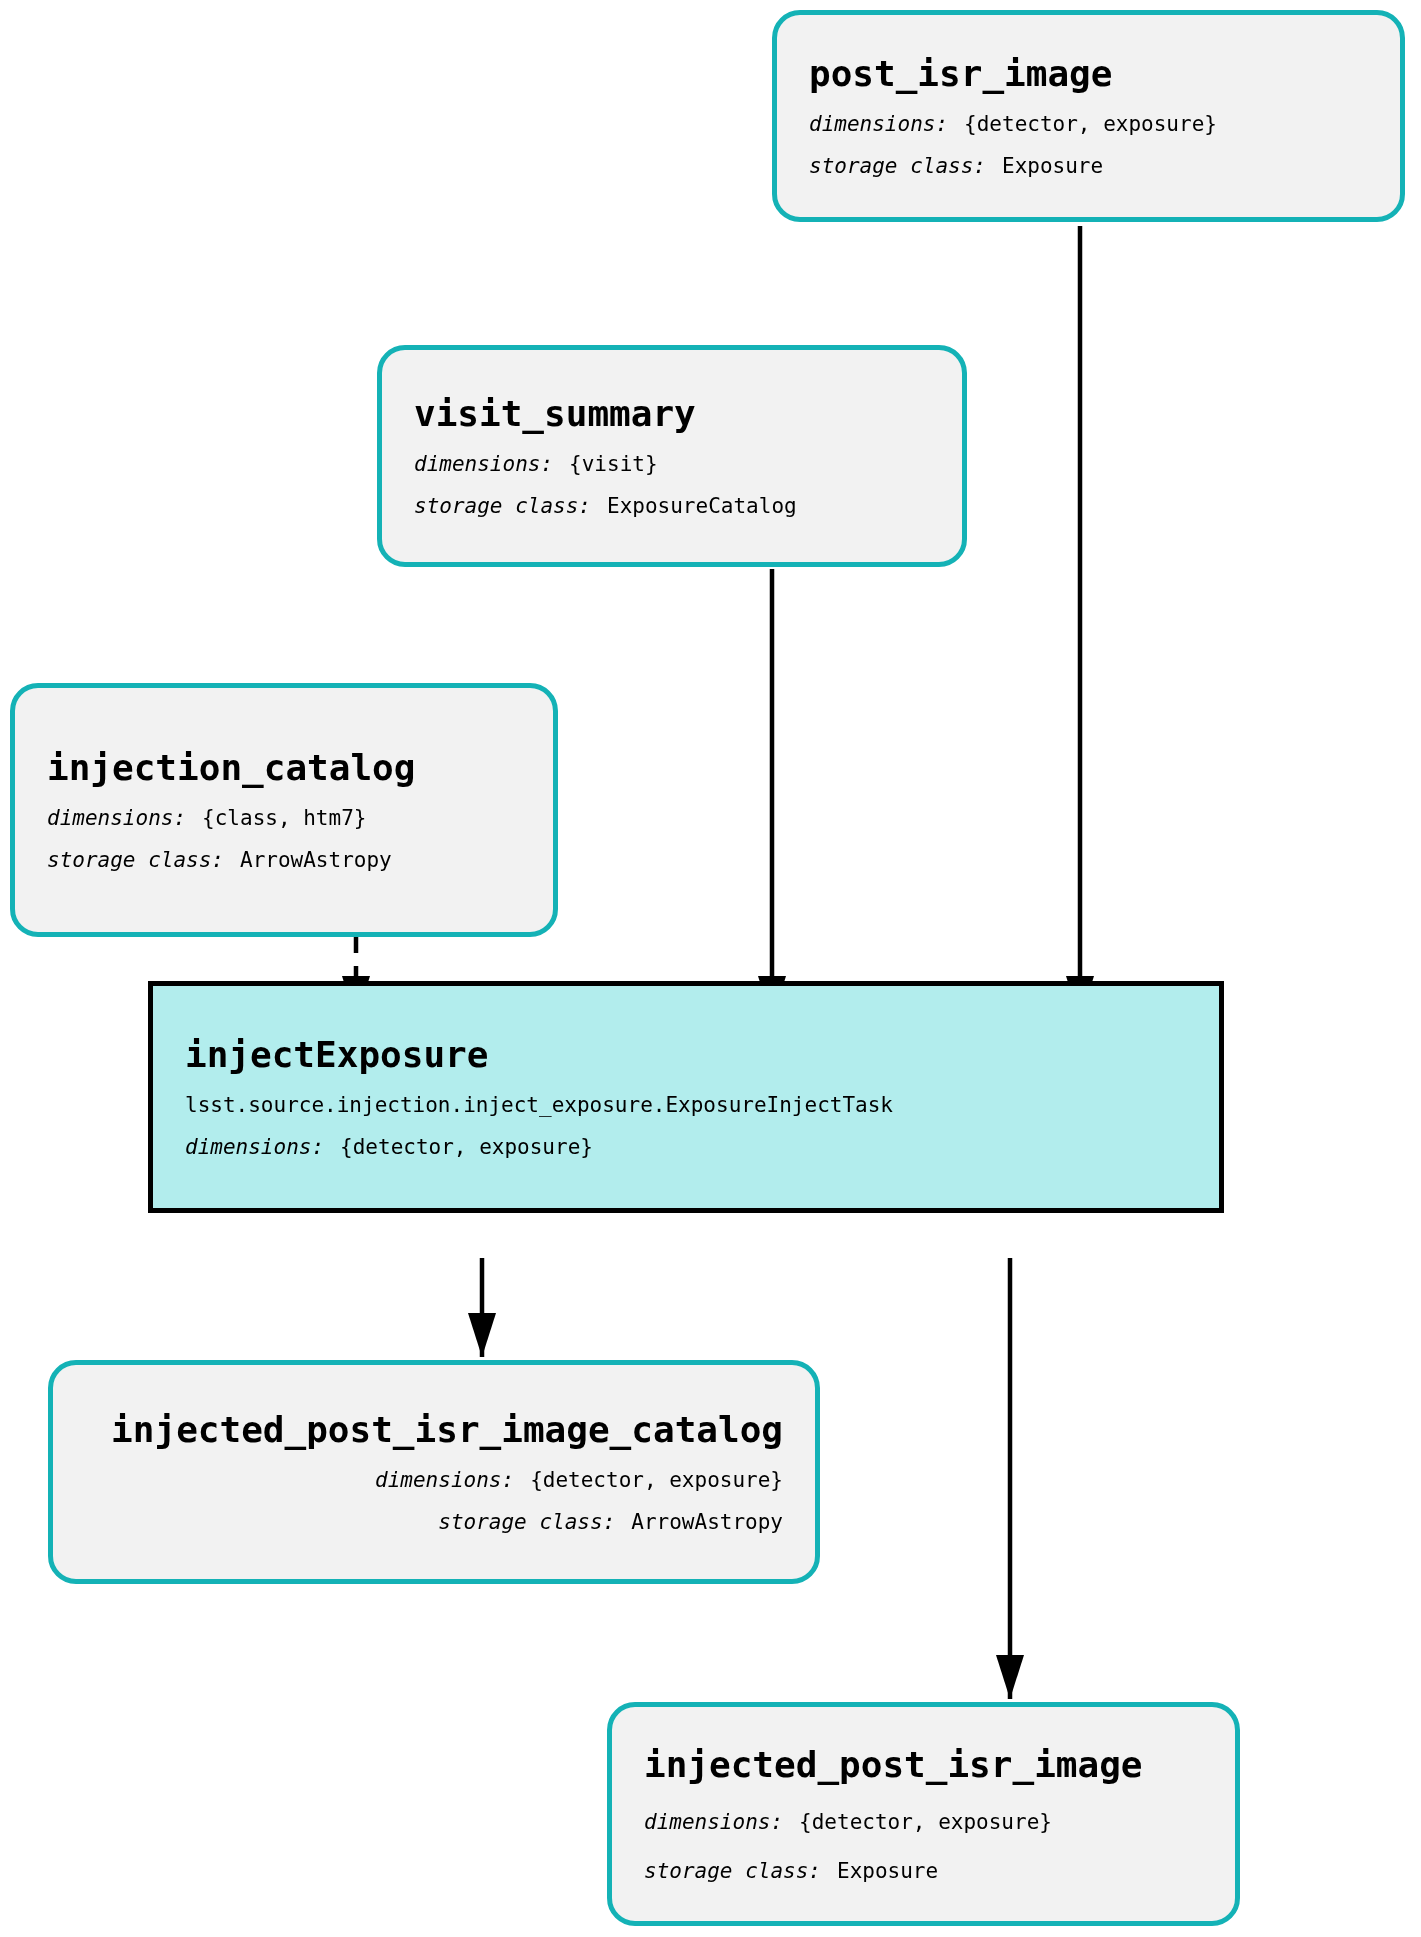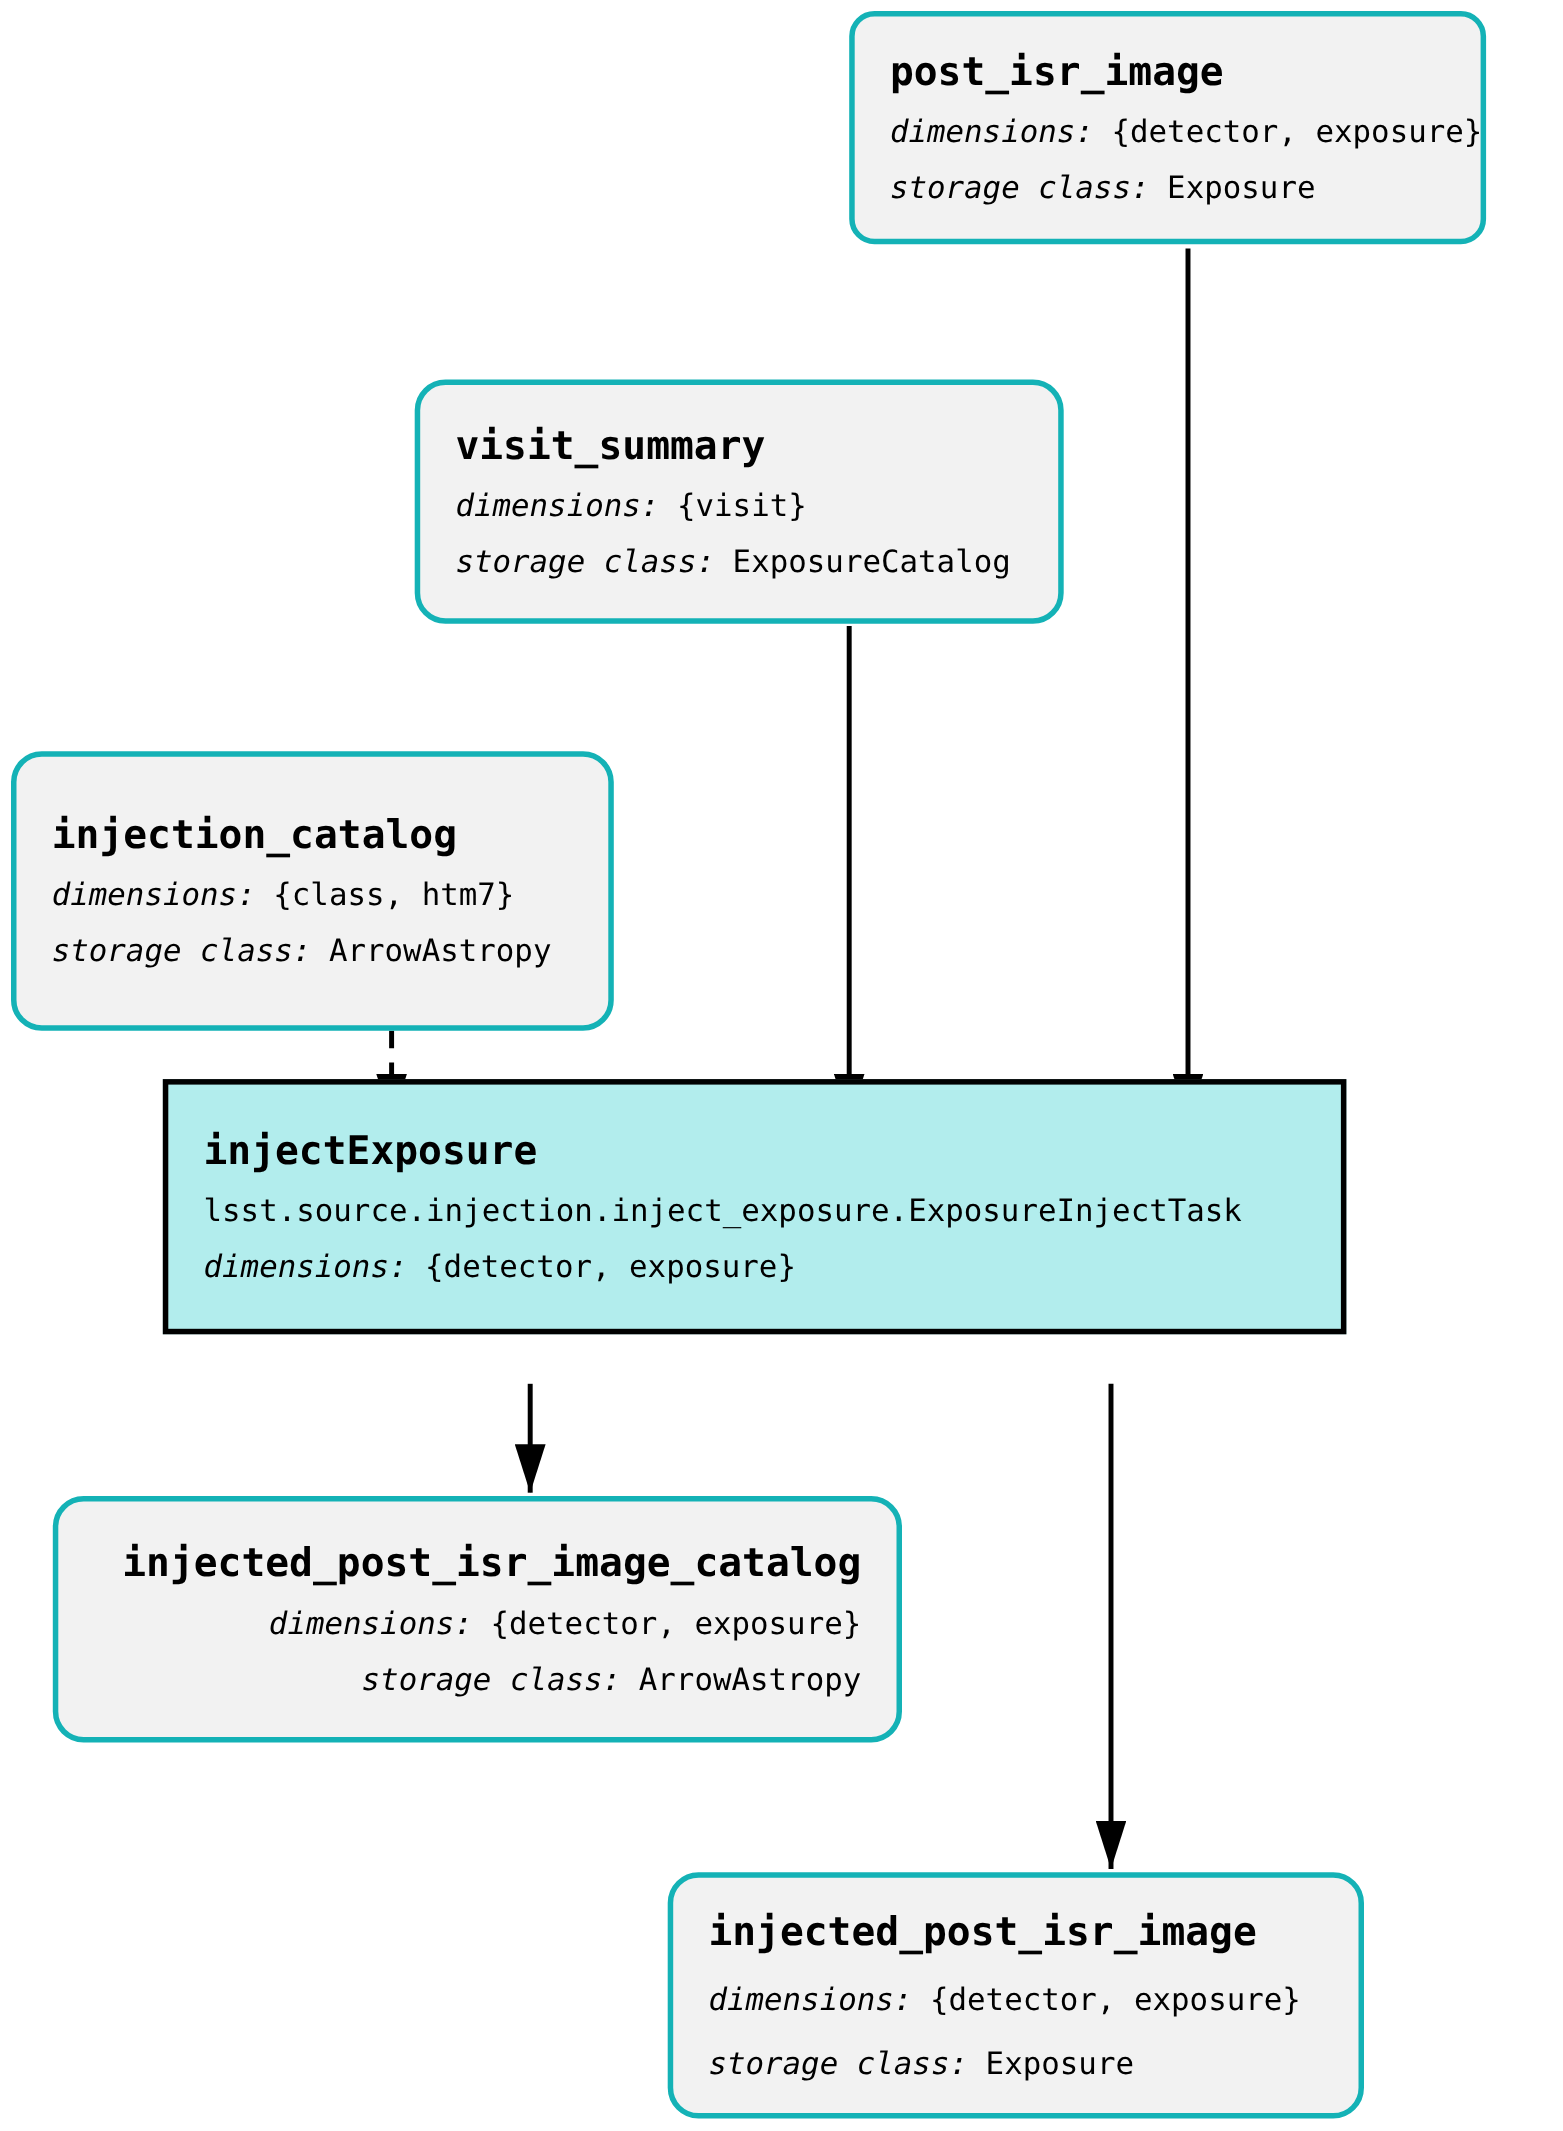--- a/index.html
+++ b/index.html
@@ -51,21 +51,21 @@
     border: 5px solid var(--task_border, #000);
     border-radius: 0;
   }
   .node-title {
     font-size: 36px;
     font-weight: bold;
     line-height: 1.15;
     white-space: nowrap;
   }
   .node-line {
-    font-size: 28px;
+    font-size: 21px;
     line-height: 1.2;
     white-space: nowrap;
   }
   .lbl { font-style: italic; margin-right: 16px; }
   .val { font-style: normal; }
 </style>
 </head>
 <body>
 
 <div class="canvas">
@@ -76,21 +76,21 @@
         <polygon class="arrowhead-poly" points="0,0 44,14 0,28"></polygon>
       </marker>
     </defs>
     <line class="edge solid" x1="1080" y1="226" x2="1080" y2="1020" marker-end="url(#arrowhead)"></line>
     <line class="edge solid" x1="772" y1="569" x2="772" y2="1020" marker-end="url(#arrowhead)"></line>
     <line class="edge dashed" x1="356" y1="908" x2="356" y2="1020" marker-end="url(#arrowhead)"></line>
     <line class="edge solid" x1="482" y1="1258" x2="482" y2="1357" marker-end="url(#arrowhead)"></line>
     <line class="edge solid" x1="1010" y1="1258" x2="1010" y2="1699" marker-end="url(#arrowhead)"></line>
   </svg>
 
-  <div class="node dataset" style="left:772px; top:10px; width:579px; height:212px;border-radius:23px;">
+  <div class="node dataset" style="left:772px; top:10px; width:633px; height:212px;">
     <div class="node-title">post_isr_image</div>
     <div class="node-line">
       <span class="lbl">dimensions:</span><span class="val">{detector, exposure}</span>
     </div>
     <div class="node-line">
       <span class="lbl">storage class:</span><span class="val">Exposure</span>
     </div>
   </div>
 
   <div class="node dataset" style="left:377px; top:345px; width:590px; height:222px;">

